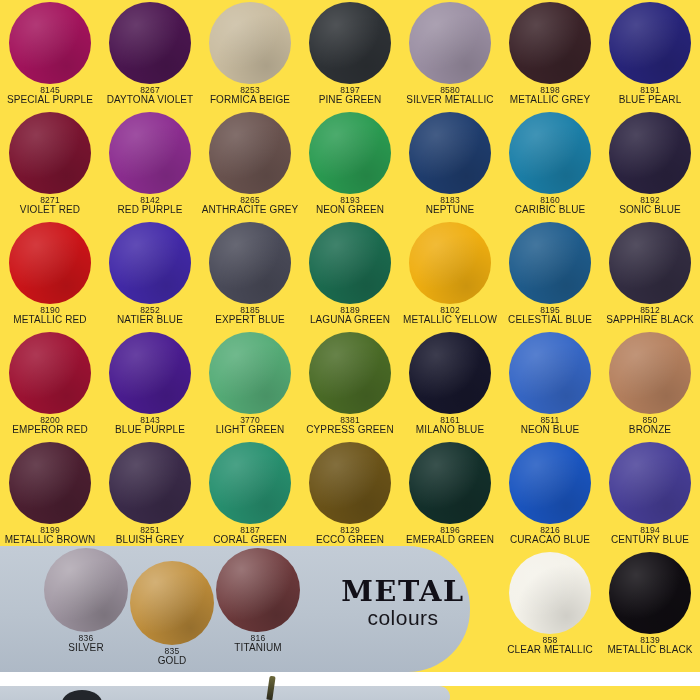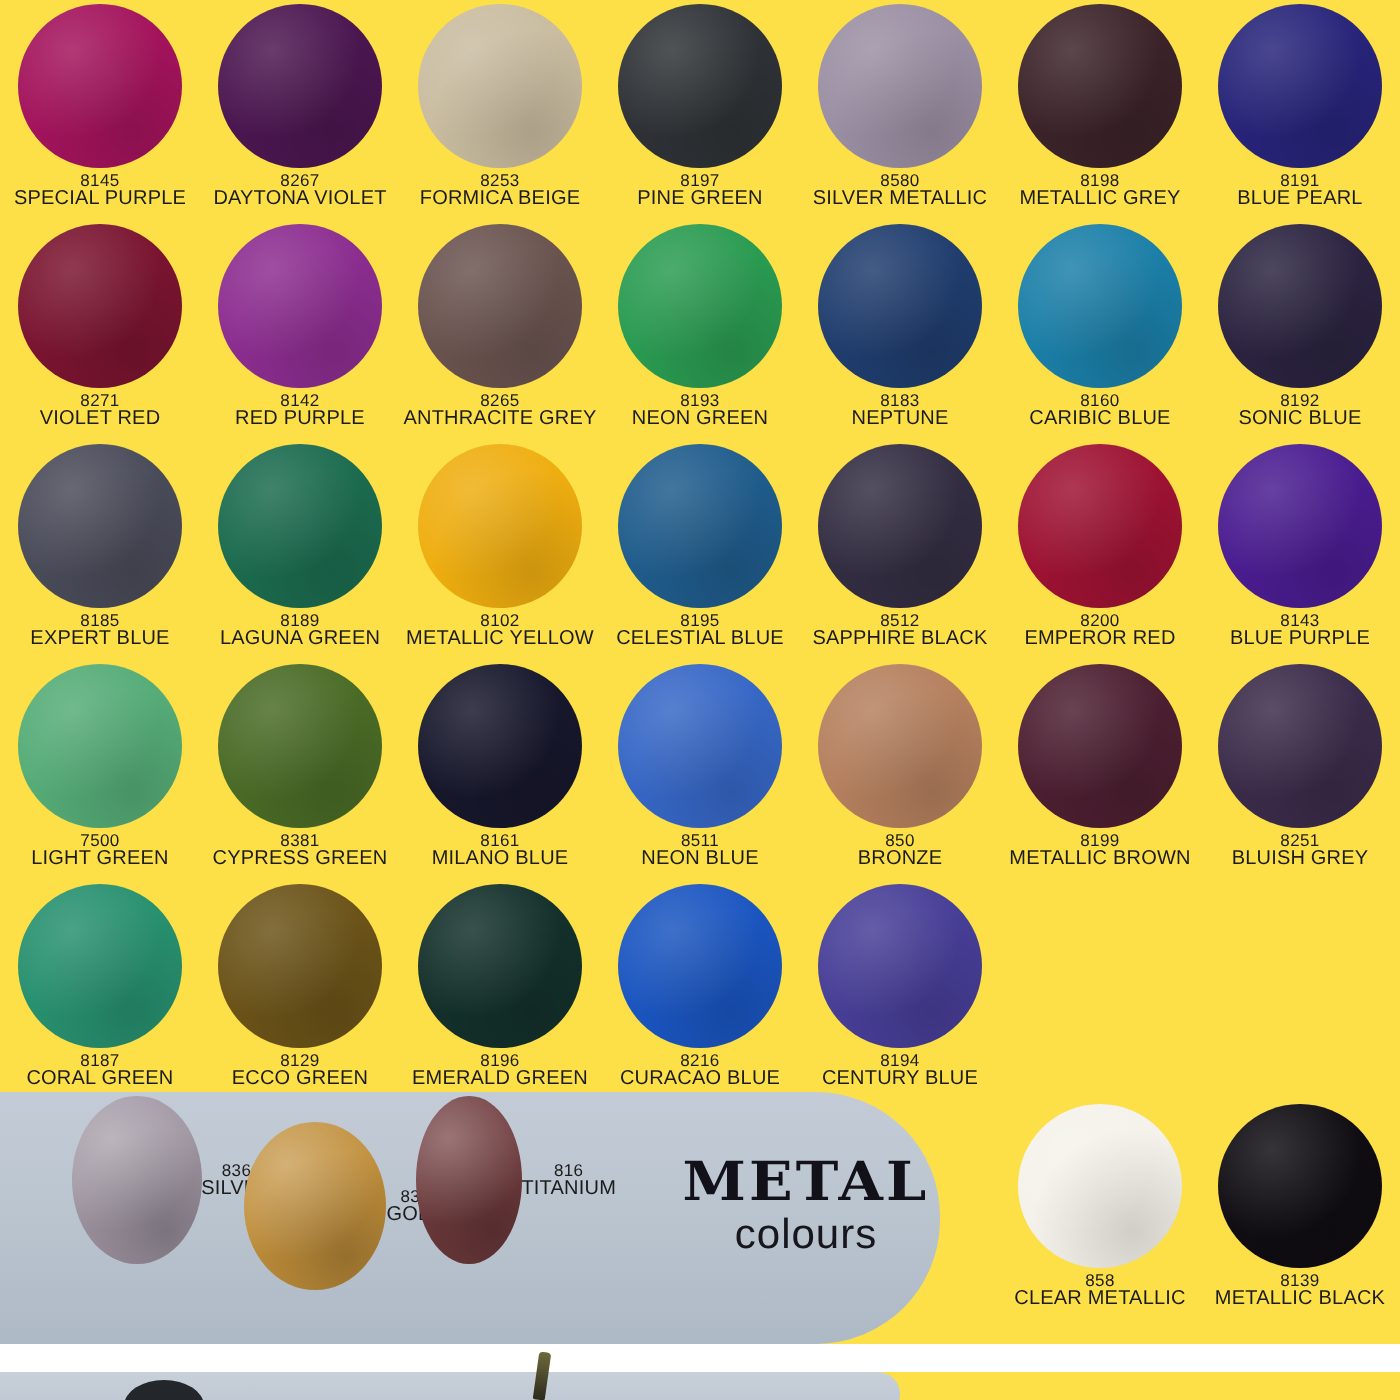--- a/index.html
+++ b/index.html
@@ -49,21 +49,21 @@
     position:absolute;left:-20px;top:546px;
     width:490px;height:126px;
     background:linear-gradient(180deg,#c3ccd6 0%,#b9c3ce 55%,#aeb9c6 100%);
     border-radius:0 62px 62px 0;
   }
   #metal-row{
     position:absolute;left:0;top:548px;width:700px;height:130px;
   }
   .mcell{
     position:absolute;width:100px;
-    display:flex;flex-direction:row;align-items:center;
+    display:flex;flex-direction:column;align-items:center;
   }
   .mdot{width:84px;height:84px;border-radius:50%;}
   .metal-word{
     position:absolute;left:318px;top:578px;
     width:170px;text-align:center;
     user-select:none;
   }
   .metal-word .m1{
     font-family:"DejaVu Serif", serif;
     font-weight:700;font-size:27px;letter-spacing:1.5px;
@@ -193,20 +193,34 @@
         </div>
       </div>
       <div class="cell">
         <div class="dot tex" style="background: radial-gradient(circle at 33% 28%, rgba(255, 255, 255, 0.16), rgba(255, 255, 255, 0) 55%), radial-gradient(circle at 70% 78%, rgba(0, 0, 0, 0.15), rgba(0, 0, 0, 0) 60%) rgb(43, 35, 64);"></div>
         <div class="lbl">
           <div class="code">8192</div>
           <div class="name">SONIC BLUE</div>
         </div>
       </div>
       <div class="cell">
+        <div class="dot tex" style="background: radial-gradient(circle at 33% 28%, rgba(255, 255, 255, 0.16), rgba(255, 255, 255, 0) 55%), radial-gradient(circle at 70% 78%, rgba(0, 0, 0, 0.15), rgba(0, 0, 0, 0) 60%) rgb(204, 20, 24);"></div>
+        <div class="lbl">
+          <div class="code">8190</div>
+          <div class="name">METALLIC RED</div>
+        </div>
+      </div>
+      <div class="cell">
+        <div class="dot tex" style="background: radial-gradient(circle at 33% 28%, rgba(255, 255, 255, 0.16), rgba(255, 255, 255, 0) 55%), radial-gradient(circle at 70% 78%, rgba(0, 0, 0, 0.15), rgba(0, 0, 0, 0) 60%) rgb(66, 41, 168);"></div>
+        <div class="lbl">
+          <div class="code">8252</div>
+          <div class="name">NATIER BLUE</div>
+        </div>
+      </div>
+      <div class="cell">
         <div class="dot tex" style="background: radial-gradient(circle at 33% 28%, rgba(255, 255, 255, 0.16), rgba(255, 255, 255, 0) 55%), radial-gradient(circle at 70% 78%, rgba(0, 0, 0, 0.15), rgba(0, 0, 0, 0) 60%) rgb(74, 75, 89);"></div>
         <div class="lbl">
           <div class="code">8185</div>
           <div class="name">EXPERT BLUE</div>
         </div>
       </div>
       <div class="cell">
         <div class="dot tex" style="background: radial-gradient(circle at 33% 28%, rgba(255, 255, 255, 0.16), rgba(255, 255, 255, 0) 55%), radial-gradient(circle at 70% 78%, rgba(0, 0, 0, 0.15), rgba(0, 0, 0, 0) 60%) rgb(27, 107, 79);"></div>
         <div class="lbl">
           <div class="code">8189</div>
@@ -244,21 +258,21 @@
       <div class="cell">
         <div class="dot tex" style="background: radial-gradient(circle at 33% 28%, rgba(255, 255, 255, 0.16), rgba(255, 255, 255, 0) 55%), radial-gradient(circle at 70% 78%, rgba(0, 0, 0, 0.15), rgba(0, 0, 0, 0) 60%) rgb(74, 28, 144);"></div>
         <div class="lbl">
           <div class="code">8143</div>
           <div class="name">BLUE PURPLE</div>
         </div>
       </div>
       <div class="cell">
         <div class="dot tex" style="background: radial-gradient(circle at 33% 28%, rgba(255, 255, 255, 0.16), rgba(255, 255, 255, 0) 55%), radial-gradient(circle at 70% 78%, rgba(0, 0, 0, 0.15), rgba(0, 0, 0, 0) 60%) rgb(85, 172, 119);"></div>
         <div class="lbl">
-          <div class="code">7500</div>
+          <div class="code">3770</div>
           <div class="name">LIGHT GREEN</div>
         </div>
       </div>
       <div class="cell">
         <div class="dot tex" style="background: radial-gradient(circle at 33% 28%, rgba(255, 255, 255, 0.16), rgba(255, 255, 255, 0) 55%), radial-gradient(circle at 70% 78%, rgba(0, 0, 0, 0.15), rgba(0, 0, 0, 0) 60%) rgb(74, 107, 38);"></div>
         <div class="lbl">
           <div class="code">8381</div>
           <div class="name">CYPRESS GREEN</div>
         </div>
       </div>

